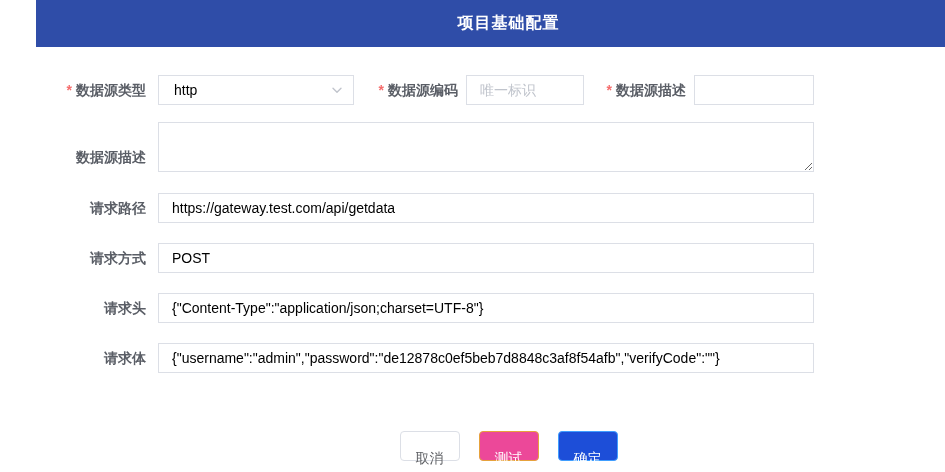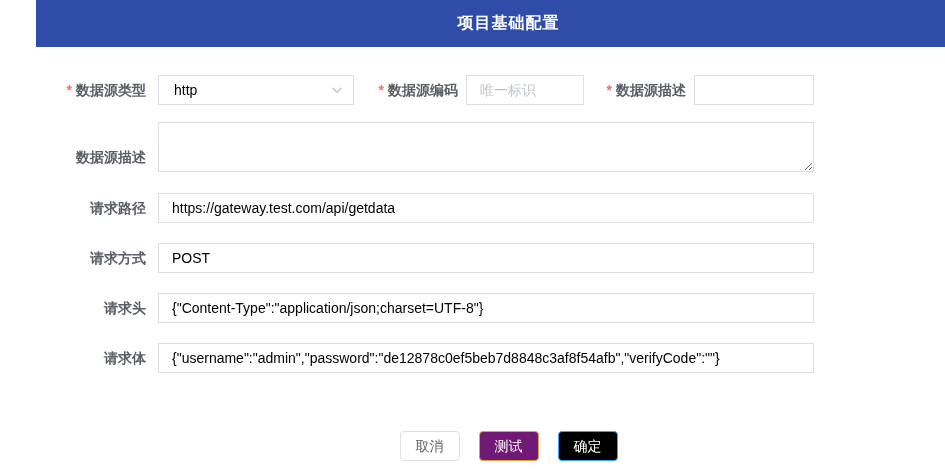--- a/index.html
+++ b/index.html
@@ -109,31 +109,31 @@
   
   .dialog-footer {
     margin-top: 58px;
     display: flex;
     justify-content: center;
     align-items: center;
     gap: 19px;
   }
   .btn {
     height: 30px;
-    padding: 0 15px;
+    padding: 12px 15px;
     font-size: 14px;
     border-radius: 4px;
     border: 1px solid transparent;
     cursor: pointer;
     font-family: "Liberation Sans", "DejaVu Sans", sans-serif;
     line-height: 28px;
   }
   .btn-default { background: #ffffff; border-color: #dcdfe6; color: #606266; }
-  .btn-warning { background: #701a75; border-color: #e6a23c; color: #ffffff; }
-  .btn-primary { background: #000000; border-color: #409eff; color: #ffffff; }
+  .btn-warning { background: #ec4899; border-color: #e6a23c; color: #ffffff; }
+  .btn-primary { background: #1d4ed8; border-color: #409eff; color: #ffffff; }
 </style>
 </head>
 <body>
 
 <div class="dialog">
 
   <div class="dialog-header">
     <span class="dialog-title">项目基础配置</span>
     <span class="close-btn">✕</span>
   </div>

